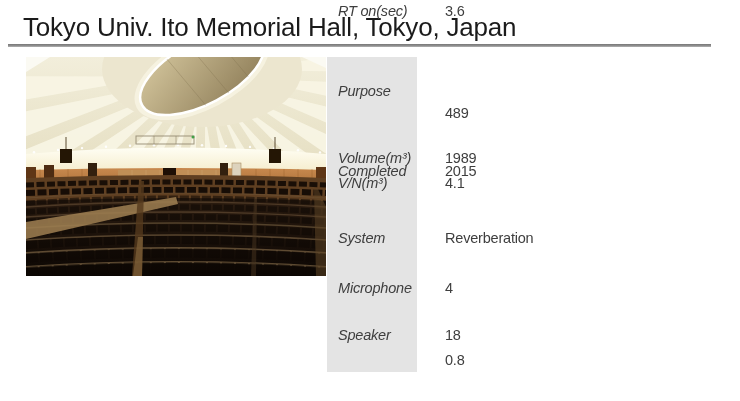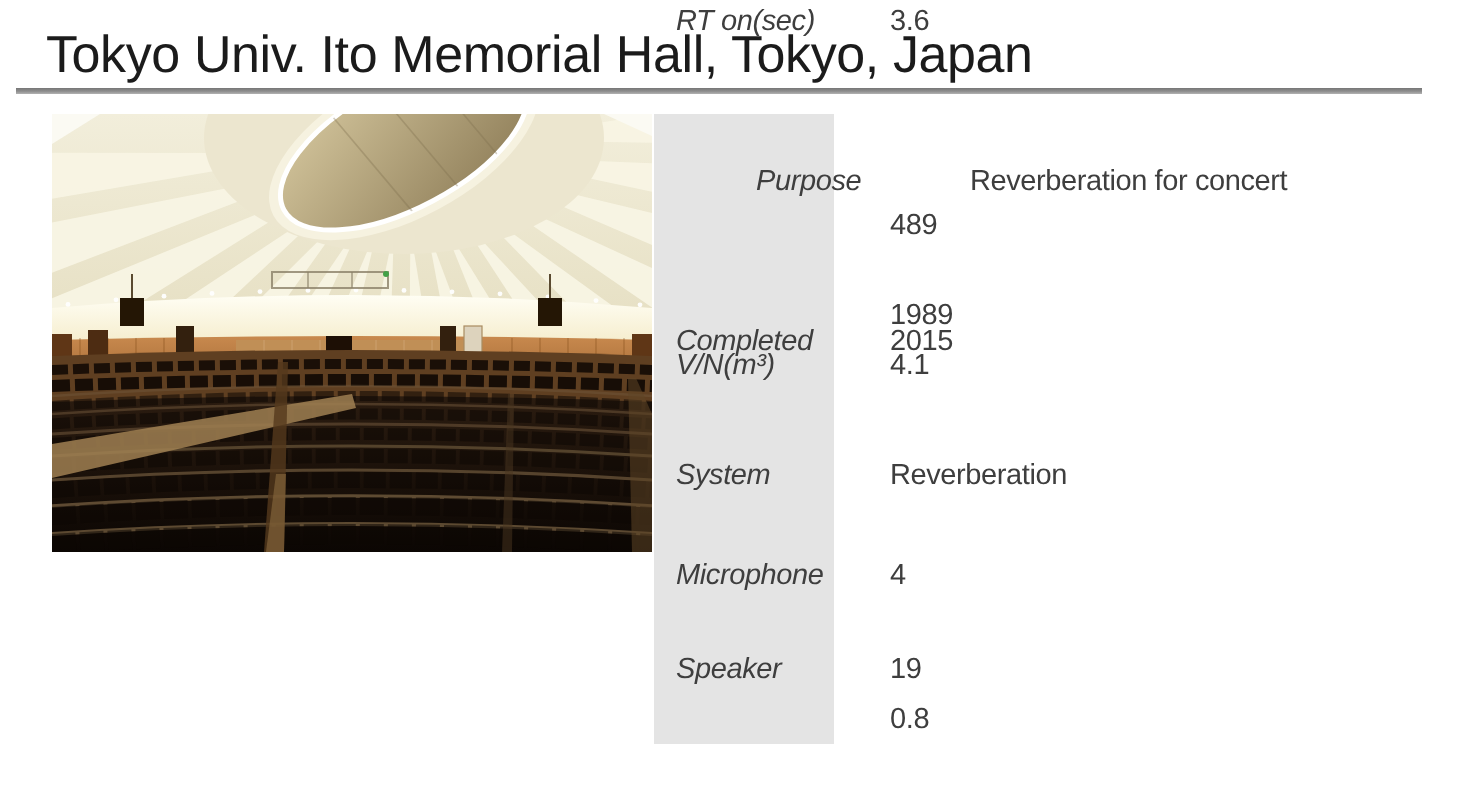--- a/index.html
+++ b/index.html
@@ -13,21 +13,21 @@
   
   #photo{position:absolute;left:26px;top:57px;width:300px;height:219px;overflow:hidden;}
   #photo svg{display:block;}
   
   #label-col-bg{position:absolute;left:327px;top:57px;width:90px;height:315px;background:#e4e4e4;}
   .spec-row{position:absolute;left:327px;width:340px;height:22px;font-size:14.5px;
             letter-spacing:-0.2px;color:#3e3e3e;line-height:22px;white-space:nowrap;}
   .spec-row .lbl{position:absolute;left:11px;font-style:italic;}
   .spec-row .val{position:absolute;left:118px;text-align:right;}
   .spec-row:nth-of-type(1){top:57px;}
-  .spec-row:nth-of-type(2){top:79.5px;margin-left:40px;}
+  .spec-row:nth-of-type(2){top:79.5px;}
   .spec-row:nth-of-type(3){top:102px;}
   .spec-row:nth-of-type(4){top:124.5px;margin-top:35px;}
   .spec-row:nth-of-type(5){top:147px;}
   .spec-row:nth-of-type(6){top:172px;}
   .spec-row:nth-of-type(7){top:227px;}
   .spec-row:nth-of-type(8){top:277px;}
   .spec-row:nth-of-type(9){top:324px;}
   .spec-row:nth-of-type(10){top:349px;}
 </style>
 </head>
@@ -198,47 +198,47 @@
       <polygon points="288,132 292,132 300,150 300,219 290,219" fill="#5e4526" opacity="0.55"></polygon>
       <polygon points="228,140 231,140 230,219 225,219" fill="#4a3520" opacity="0.5"></polygon>
     </svg>
   </div>
 
   <div id="spec-table">
     <div id="label-col-bg"></div>
 
     <div class="spec-row">
       <span class="lbl">Purpose</span>
-      <span class="val">Reverberation for concert</span>
     </div>
     <div class="spec-row">
       <span class="val">489</span>
     </div>
     <div class="spec-row">
       <span class="lbl">Completed</span>
       <span class="val">2015</span>
     </div>
     <div class="spec-row">
+      <span class="lbl">Volume(m³)</span>
       <span class="val">1989</span>
     </div>
     <div class="spec-row">
       <span class="lbl">V/N(m³)</span>
       <span class="val">4.1</span>
     </div>
     <div class="spec-row">
       <span class="lbl">System</span>
       <span class="val">Reverberation</span>
     </div>
     <div class="spec-row">
       <span class="lbl">Microphone</span>
       <span class="val">4</span>
     </div>
     <div class="spec-row">
       <span class="lbl">Speaker</span>
-      <span class="val">19</span>
+      <span class="val">18</span>
     </div>
     <div class="spec-row">
       <span class="val">0.8</span>
     </div>
     <div class="spec-row">
       <span class="lbl">RT on(sec)</span>
       <span class="val">3.6</span>
     </div>
   </div>
 </div>

